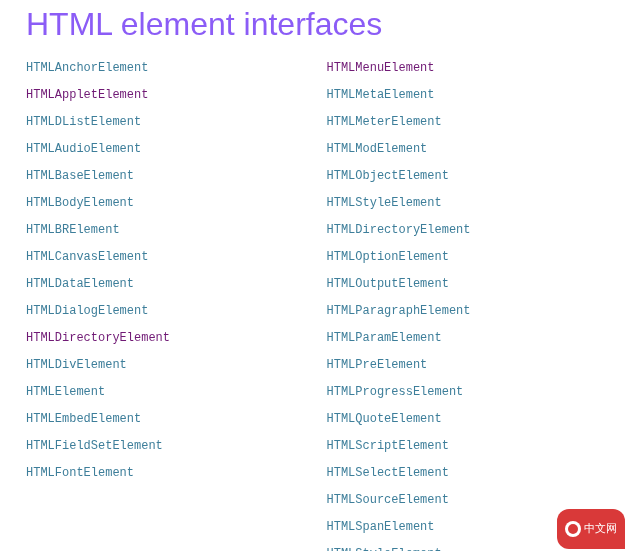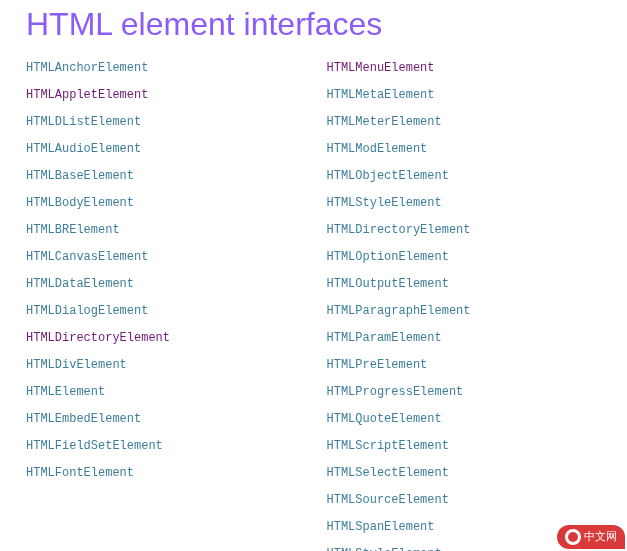--- a/index.html
+++ b/index.html
@@ -41,21 +41,21 @@
     .link-red {
       color: #701a75;
     }
     .badge {
       position: fixed;
       bottom: 2px;
       right: 2px;
       background: #d93939;
       color: #fff;
       font-size: 11px;
-      padding: 4px 8px;
+      padding: 12px 8px;
       border-radius: 12px 12px 0 12px;
       font-family: Arial, sans-serif;
     }
     .badge-icon {
       display: inline-block;
       width: 16px;
       height: 16px;
       background: #fff;
       border-radius: 50%;
       vertical-align: middle;

